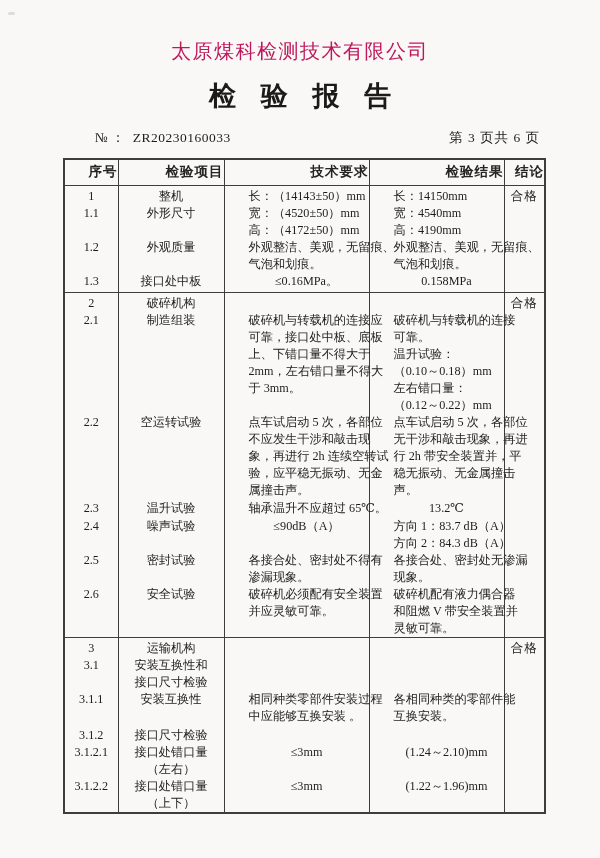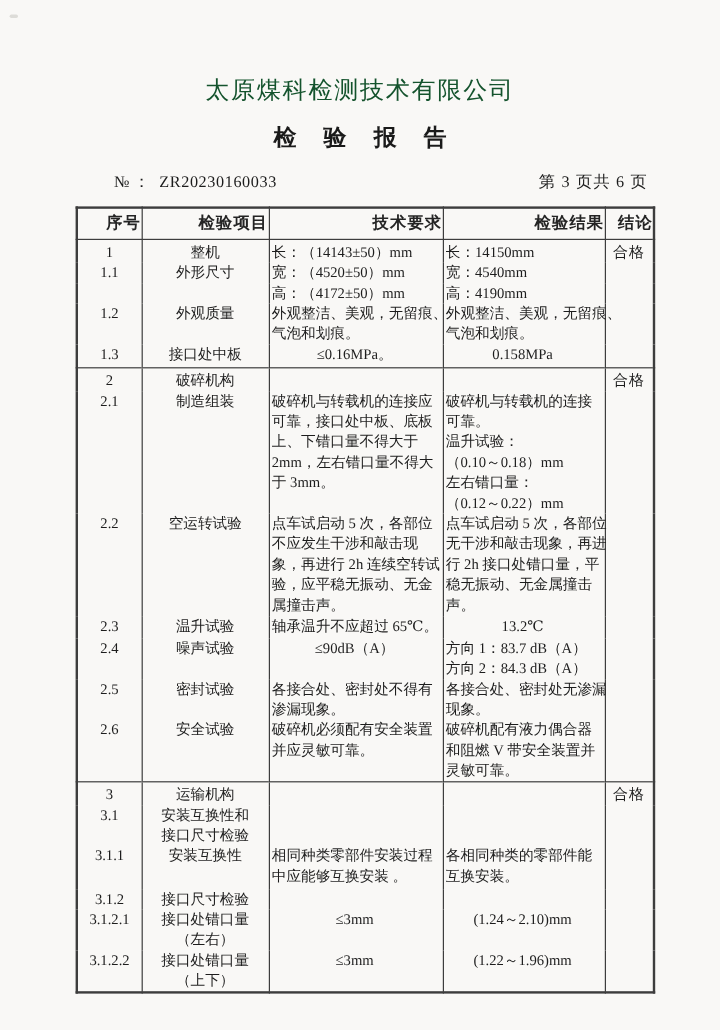--- a/index.html
+++ b/index.html
@@ -10,26 +10,26 @@
     font-family:"Liberation Serif","DejaVu Serif",serif;
     color:#1c1c1c;
     position:relative;
     overflow:hidden;
   }
   .scan-artifact{
     position:absolute; left:8px; top:12px; width:7px; height:3px;
     background:#dddcd8; border-radius:2px;
   }
   .company{
-    padding-top:62px; text-align:center;
-    font-size:20px; letter-spacing:1.5px; color:#14532d;
+    padding-top:38px; text-align:center;
+    font-size:20px; letter-spacing:1.5px; color:#be185d;
   }
   .report-title{
     margin-top:13px; text-align:center;
-    font-size:19px; font-weight:bold; letter-spacing:9px; text-indent:9px;
+    font-size:27px; font-weight:bold; letter-spacing:9px; text-indent:9px;
     color:#1a1a1a;
   }
   .meta-row{
     margin-top:15px; padding-left:95px; padding-right:60px;
     display:flex; justify-content:space-between; align-items:baseline;
     font-size:13.5px;
     gap:12px;
   }
   .report-no .no-value{ margin-left:8px; letter-spacing:0.5px; }
   .page-indicator{ letter-spacing:1px; }
@@ -46,21 +46,21 @@
     text-align:right; vertical-align:middle; color:#242424;
   }
   td{
     border-left:1px solid #3d3d3d; border-right:1px solid #3d3d3d;
     vertical-align:top; padding:0;
   }
   tr.sec-start td{ border-top:1px solid #3d3d3d; }
   tr.sec-start td{ padding-top:2px; }
   .c-no{ text-align:center; }
   .c-item{ text-align:center; padding:0 2px; }
-  .c-req,.c-res{ padding-left:2px; padding-right:4px; }
+  .c-req,.c-res{ padding-left:24px; padding-right:4px; }
   td.al-c{ text-align:center; }
   td.al-l{ text-align:left; }
   .line{
     line-height:17px; font-size:12.2px; white-space:nowrap; color:#1d1d1d;
   }
   .c-no .line,.c-item .line{ white-space:normal; }
   .c-con{
     text-align:center; padding-top:4px; font-size:12.5px; letter-spacing:1px;
   }
 </style>
@@ -211,21 +211,21 @@
           <td class="c-req al-l">
             <div class="line">点车试启动 5 次，各部位</div>
             <div class="line">不应发生干涉和敲击现</div>
             <div class="line">象，再进行 2h 连续空转试</div>
             <div class="line">验，应平稳无振动、无金</div>
             <div class="line">属撞击声。</div>
           </td>
           <td class="c-res al-l">
             <div class="line">点车试启动 5 次，各部位</div>
             <div class="line">无干涉和敲击现象，再进</div>
-            <div class="line">行 2h 接口处错口量，平</div>
+            <div class="line">行 2h 带安全装置并，平</div>
             <div class="line">稳无振动、无金属撞击</div>
             <div class="line">声。</div>
           </td>
         </tr>
         <tr style="height: 18px;">
           <td class="c-no al-c">
             <div class="line">2.3</div>
           </td>
           <td class="c-item al-c">
             <div class="line">温升试验</div>

